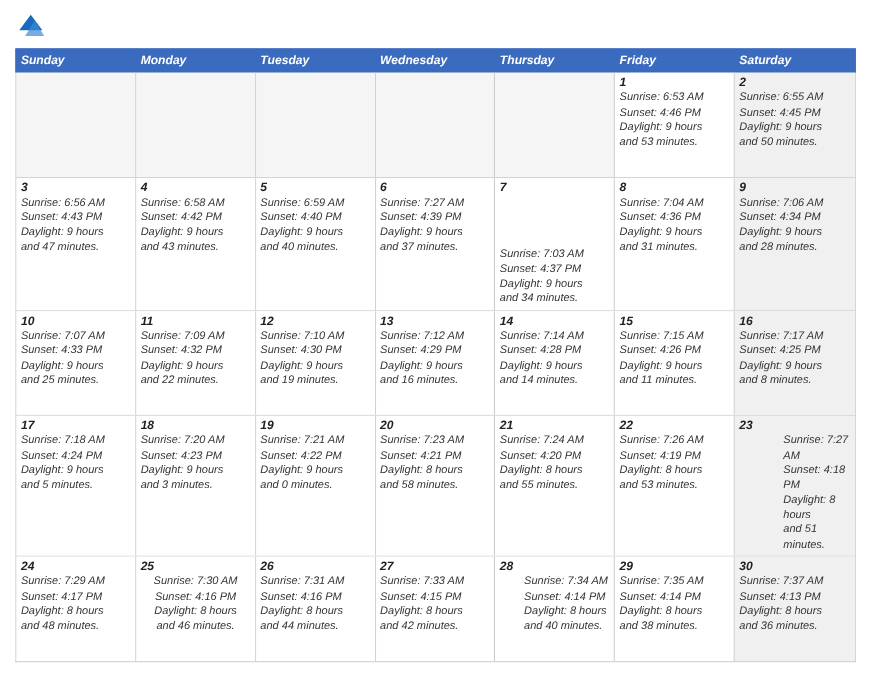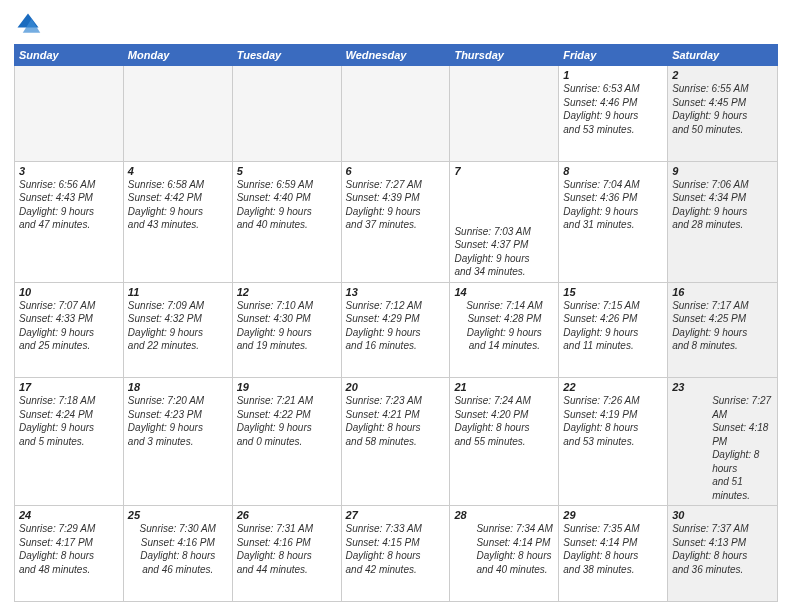--- a/index.html
+++ b/index.html
@@ -244,21 +244,21 @@
           </div>
           <div class="cal-cell">
             <div class="day-num">13</div>
             <div class="day-info" style="white-space: pre-line;">Sunrise: 7:12 AM
 Sunset: 4:29 PM
 Daylight: 9 hours
 and 16 minutes.</div>
           </div>
           <div class="cal-cell">
             <div class="day-num">14</div>
-            <div class="day-info" style="white-space: pre-line; text-align: center;">Sunrise: 7:14 AM
+            <div class="day-info" style="white-space: pre-line;">Sunrise: 7:14 AM
 Sunset: 4:28 PM
 Daylight: 9 hours
 and 14 minutes.</div>
           </div>
           <div class="cal-cell">
             <div class="day-num">15</div>
             <div class="day-info" style="white-space: pre-line;">Sunrise: 7:15 AM
 Sunset: 4:26 PM
 Daylight: 9 hours
 and 11 minutes.</div>

